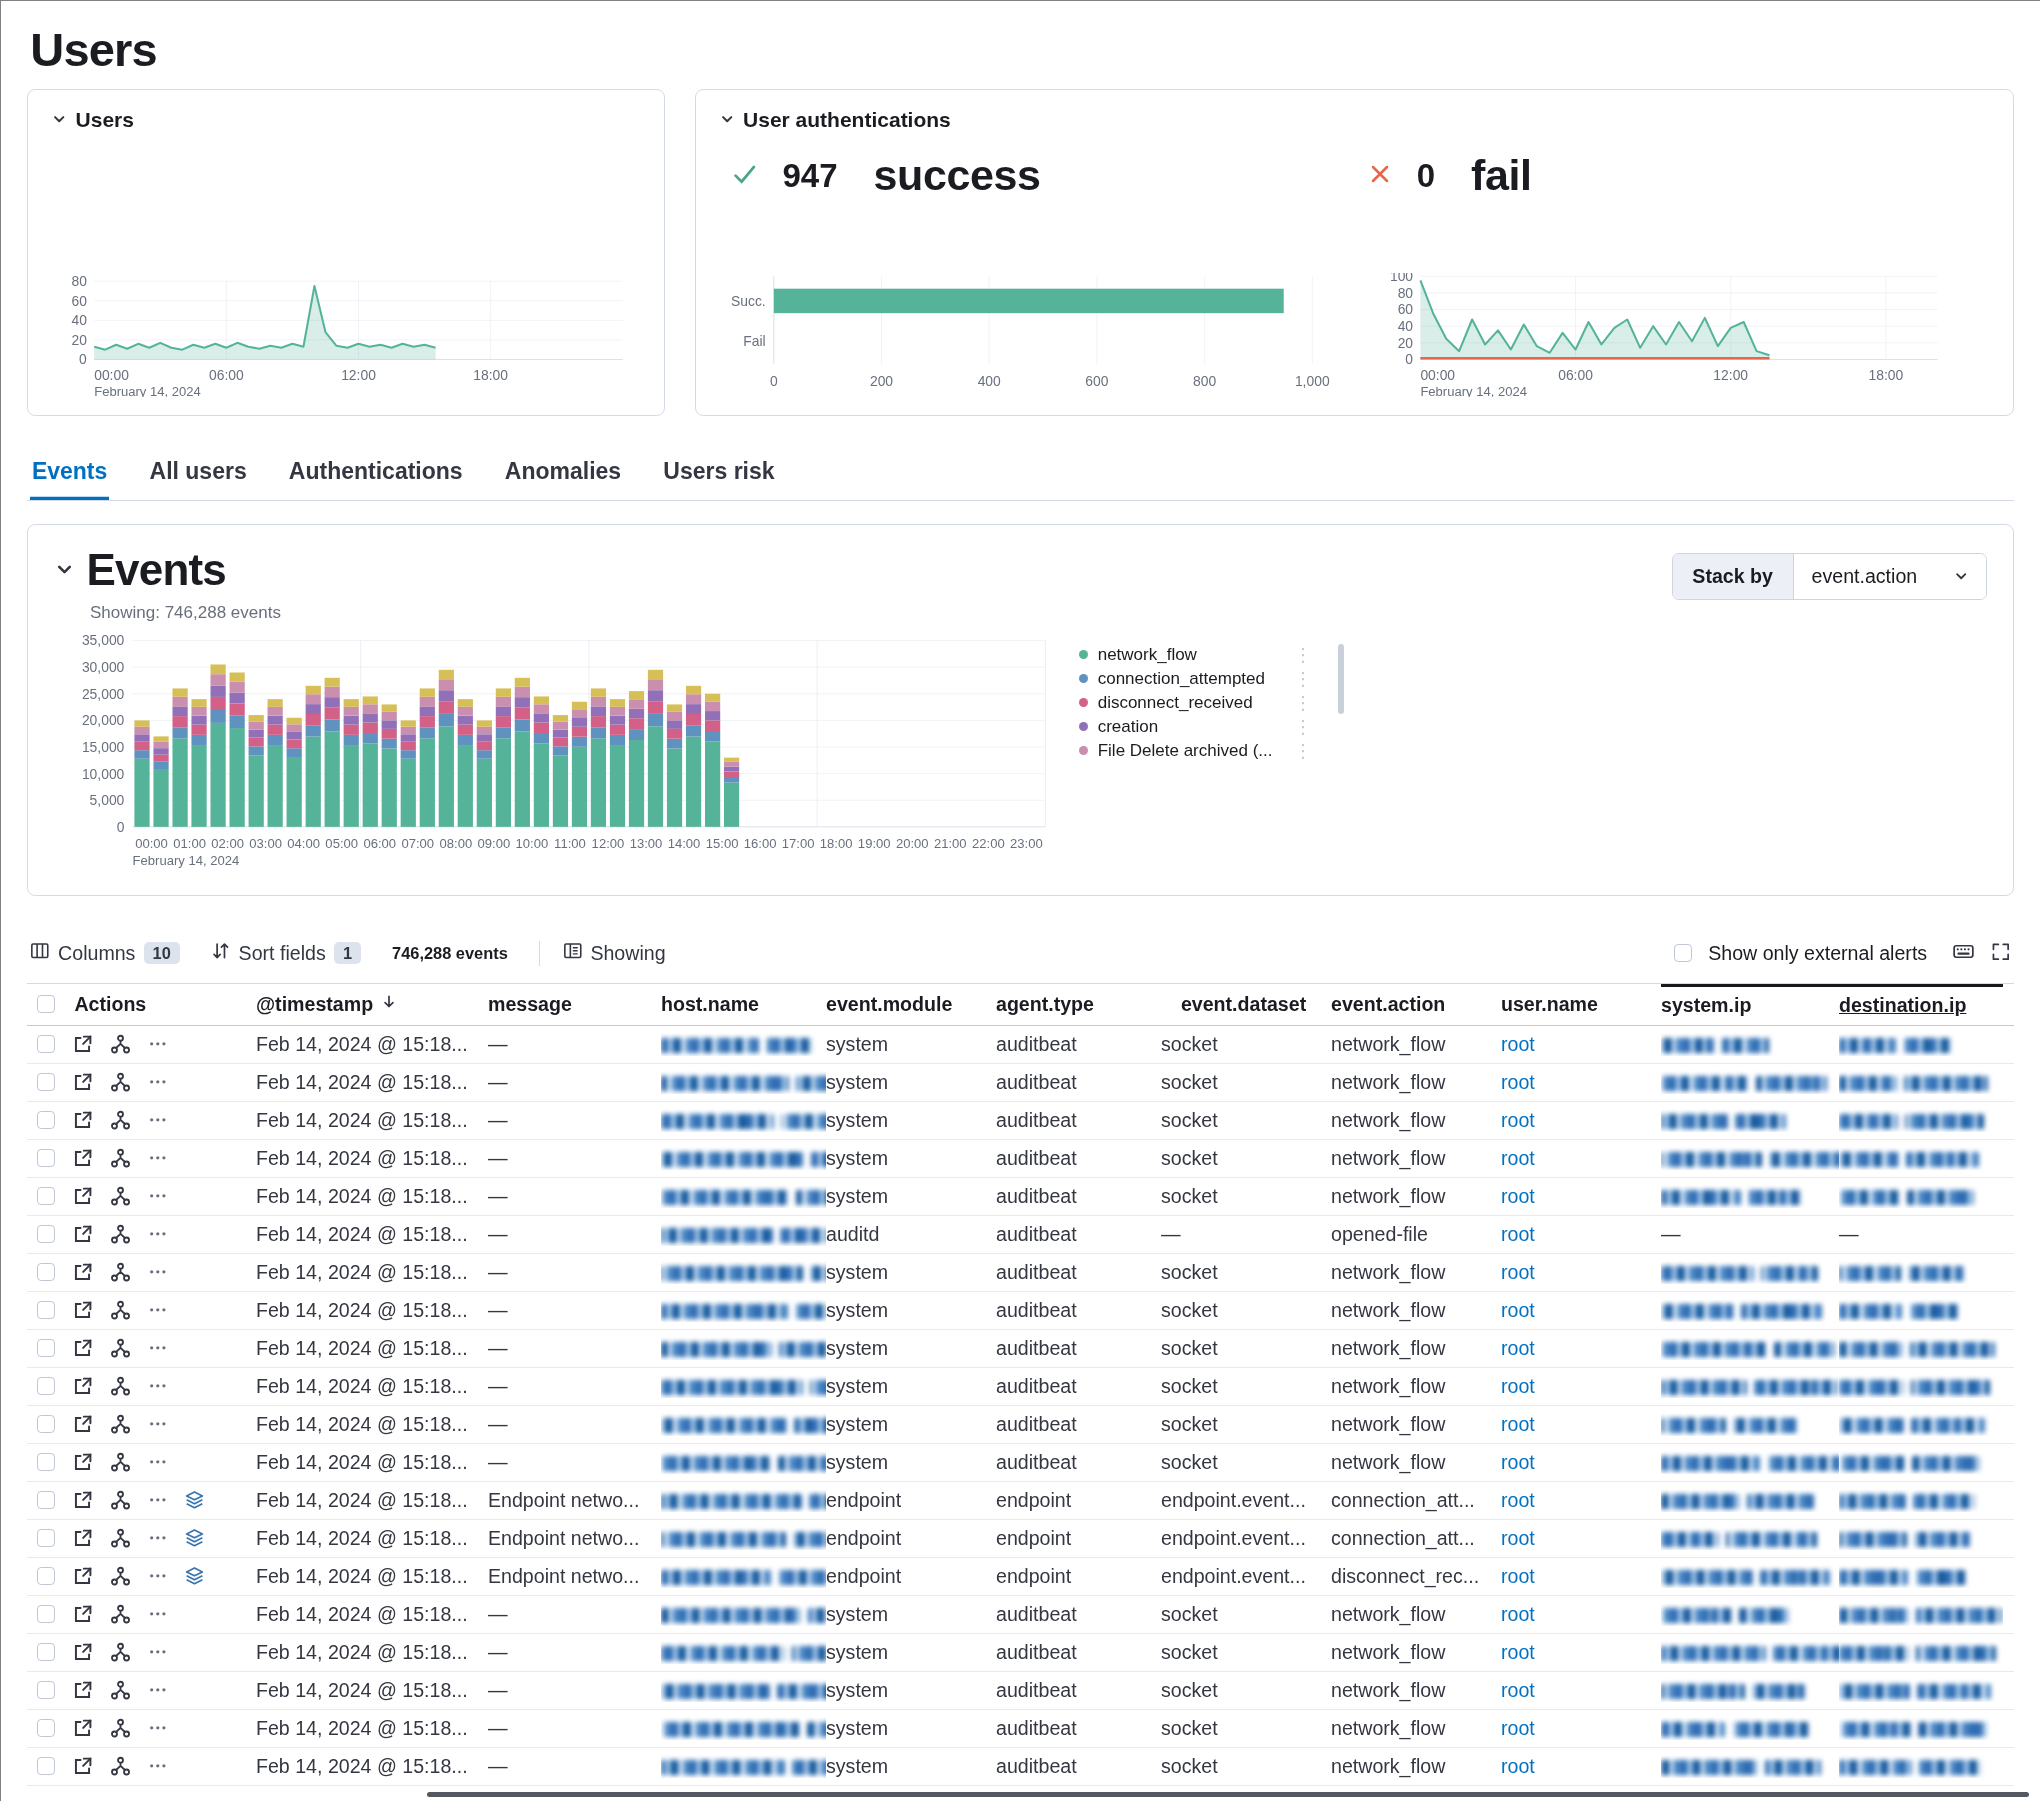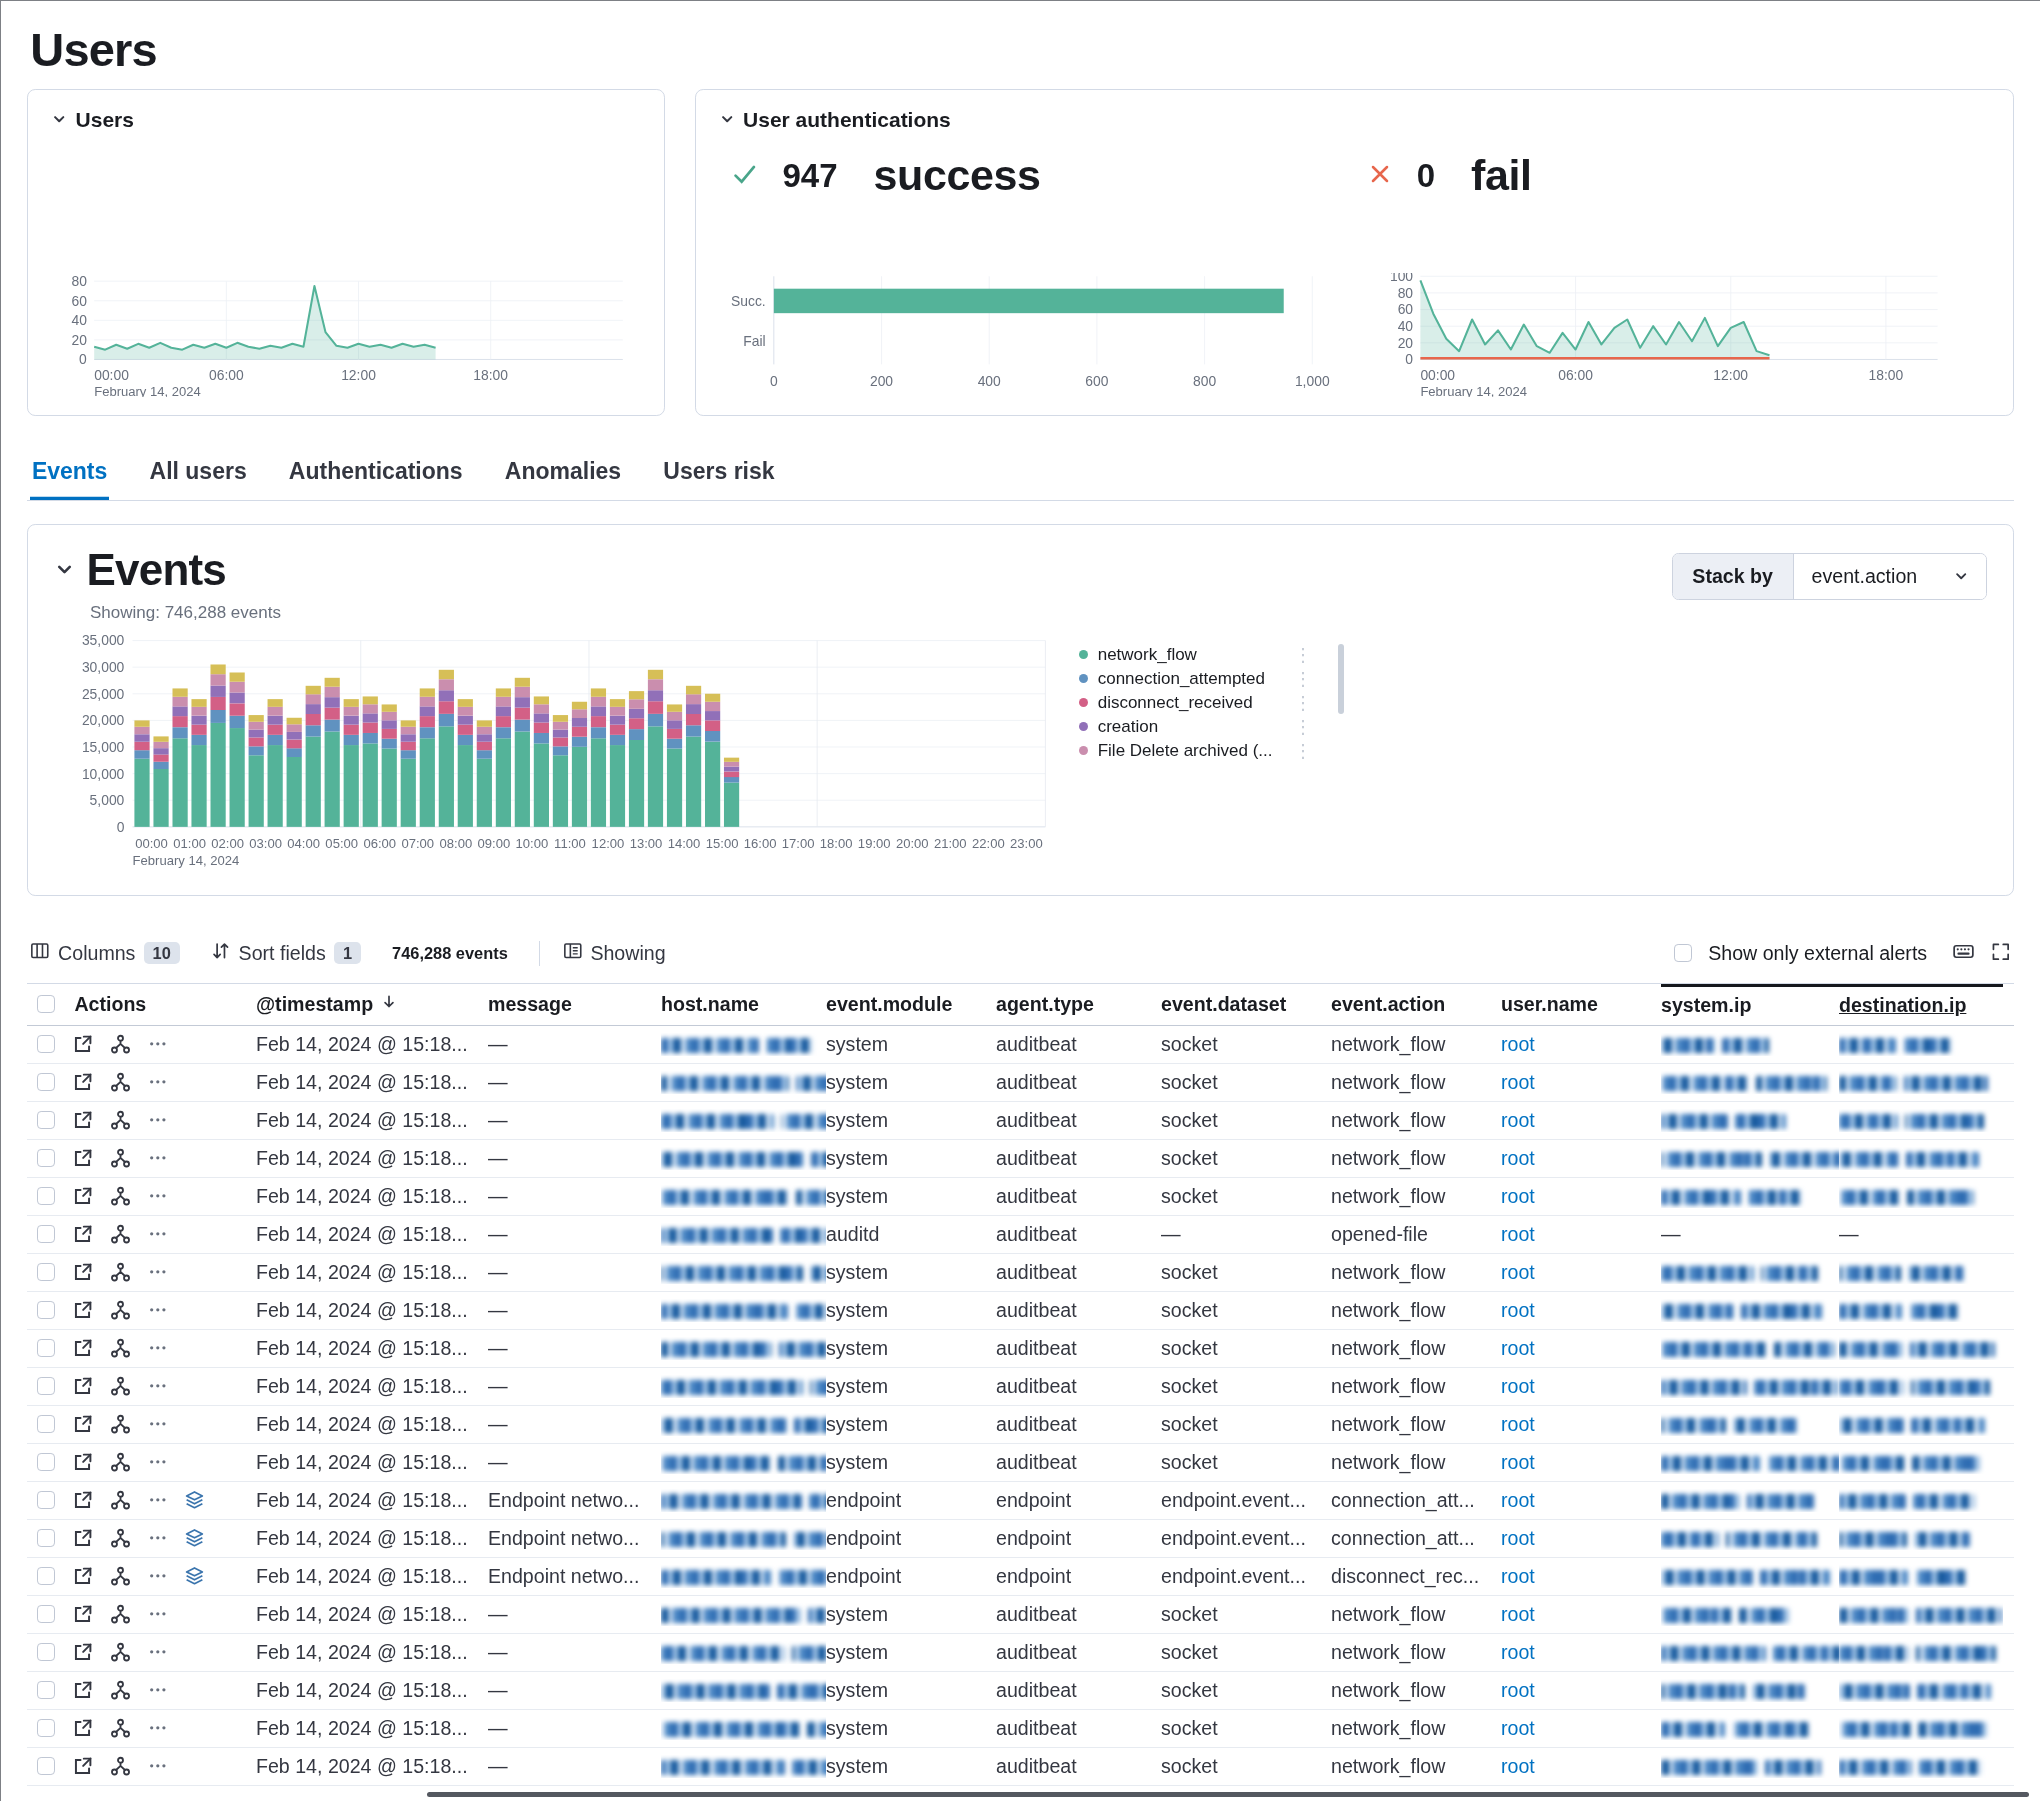--- a/index.html
+++ b/index.html
@@ -559,21 +559,21 @@
         </div>
         <div class="th" style="width: 165px;">
           <span>host.name</span>
         </div>
         <div class="th" style="width: 170px;">
           <span>event.module</span>
         </div>
         <div class="th" style="width: 165px;">
           <span>agent.type</span>
         </div>
-        <div class="th" style="width: 170px;">
+        <div class="th" style="width: 170px; justify-content: center;">
           <span>event.dataset</span>
         </div>
         <div class="th" style="width: 170px;">
           <span>event.action</span>
         </div>
         <div class="th" style="width: 160px;">
           <span>user.name</span>
         </div>
         <div class="th dark-top" style="width: 178px;">
           <span>system.ip</span>

